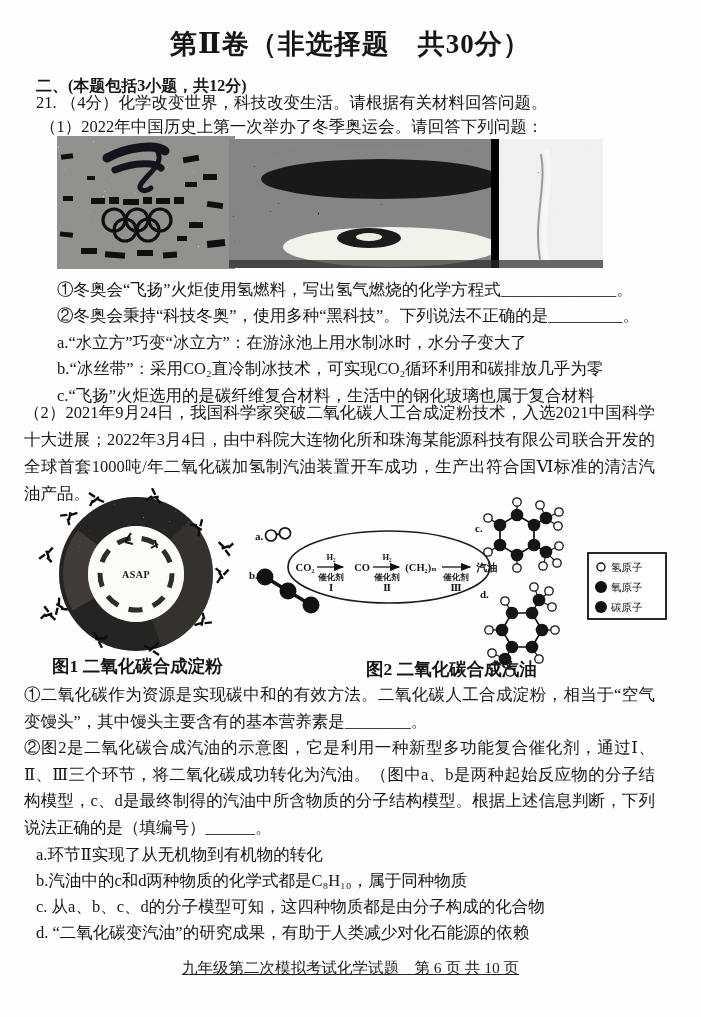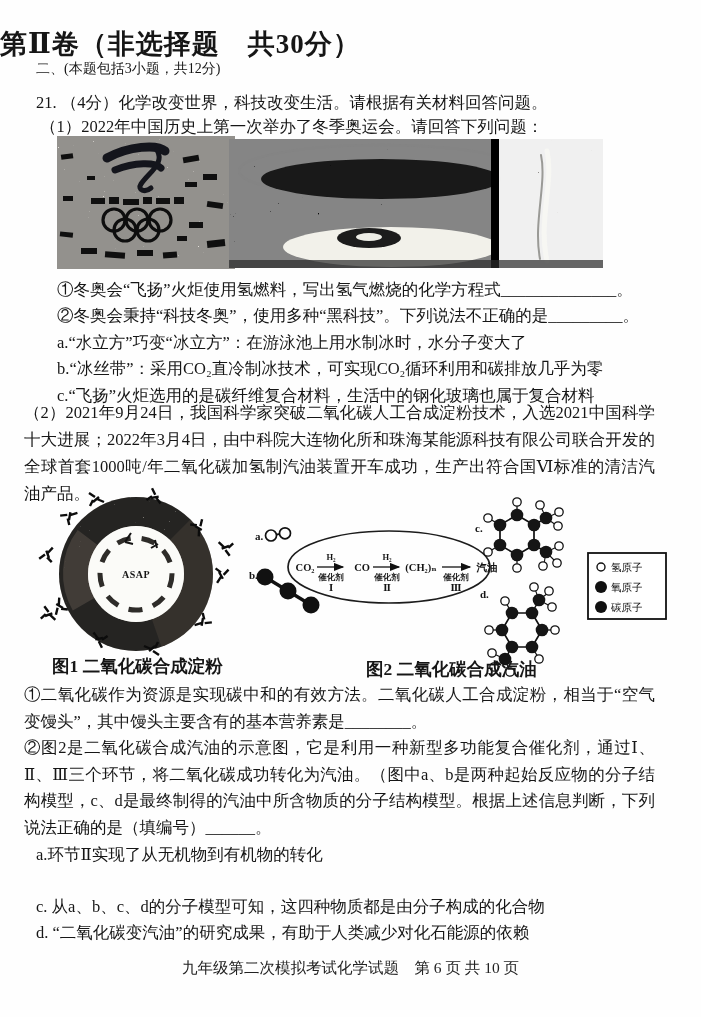--- a/index.html
+++ b/index.html
@@ -2,30 +2,30 @@
 <html><head>
 <meta charset="utf-8">
 <style>
   html,body{margin:0;padding:0;background:#ffffff;}
   .page{
     position:relative;width:701px;height:1017px;background:#fefefe;
     font-family:"Liberation Serif","DejaVu Serif",serif;color:#161616;
     overflow:hidden;
   }
   .abs{position:absolute;}
-  .title{left:0;right:0;top:26px;text-align:left;font-size:27px;font-weight:bold;letter-spacing:1px;}
-  .sec{left:36px;top:60px;font-size:14px;font-weight:normal;}
+  .title{left:0;right:0;top:26px;text-align:center;font-size:27px;font-weight:bold;letter-spacing:1px;}
+  .sec{left:36px;top:76px;font-size:16px;font-weight:bold;}
   .t16{font-size:16.5px;line-height:25px;}
   .stem{left:36px;top:90px;}
   .intro1{left:40px;top:114px;}
   .photos{left:57px;top:136px;display:flex;align-items:flex-start;}
   .item{left:57px;width:600px;}
   .para{left:24px;width:631px;text-align:justify;line-height:27px;}
   .cap{font-size:17.5px;font-weight:600;margin-left:14px;}
-  .footer{left:0;right:0;top:958px;text-align:center;font-size:15.5px;color:#222;}
+  .footer{left:0;right:0;top:958px;text-align:center;font-size:15.5px;color:#222;text-decoration:underline;}
   svg text{font-family:"Liberation Serif","DejaVu Serif",serif;fill:#141414;}
 </style>
 </head>
 <body>
 
 <div class="page">
 
   <div class="abs title">第Ⅱ卷（非选择题　共30分）</div>
   <div class="abs sec">二、(本题包括3小题，共12分)</div>
   <div class="abs t16 stem">21. （4分）化学改变世界，科技改变生活。请根据有关材料回答问题。</div>
@@ -290,17 +290,18 @@
     </g>
   </svg>
 
   <div class="abs cap" style="left:38px;top:654px">图1 二氧化碳合成淀粉</div>
   <div class="abs cap" style="left:352px;top:657px">图2 二氧化碳合成汽油</div>
 
   <div class="abs t16 para" style="top:681px">①二氧化碳作为资源是实现碳中和的有效方法。二氧化碳人工合成淀粉，相当于“空气变馒头”，其中馒头主要含有的基本营养素是________。</div>
   <div class="abs t16 para" style="top:735px;line-height:26.5px">②图2是二氧化碳合成汽油的示意图，它是利用一种新型多功能复合催化剂，通过Ⅰ、Ⅱ、Ⅲ三个环节，将二氧化碳成功转化为汽油。（图中a、b是两种起始反应物的分子结构模型，c、d是最终制得的汽油中所含物质的分子结构模型。根据上述信息判断，下列说法正确的是（填编号）______。</div>
 
   <div class="abs t16" style="left:36px;top:842px">a.环节Ⅱ实现了从无机物到有机物的转化</div>
+  <div class="abs t16" style="left:36px;top:868px">b.汽油中的c和d两种物质的化学式都是C₈H₁₀，属于同种物质</div>
   <div class="abs t16" style="left:36px;top:894px">c. 从a、b、c、d的分子模型可知，这四种物质都是由分子构成的化合物</div>
   <div class="abs t16" style="left:36px;top:920px">d. “二氧化碳变汽油”的研究成果，有助于人类减少对化石能源的依赖</div>
 
   <div class="abs footer">九年级第二次模拟考试化学试题　第 6 页 共 10 页</div>
 </div>
 
 </body></html>

